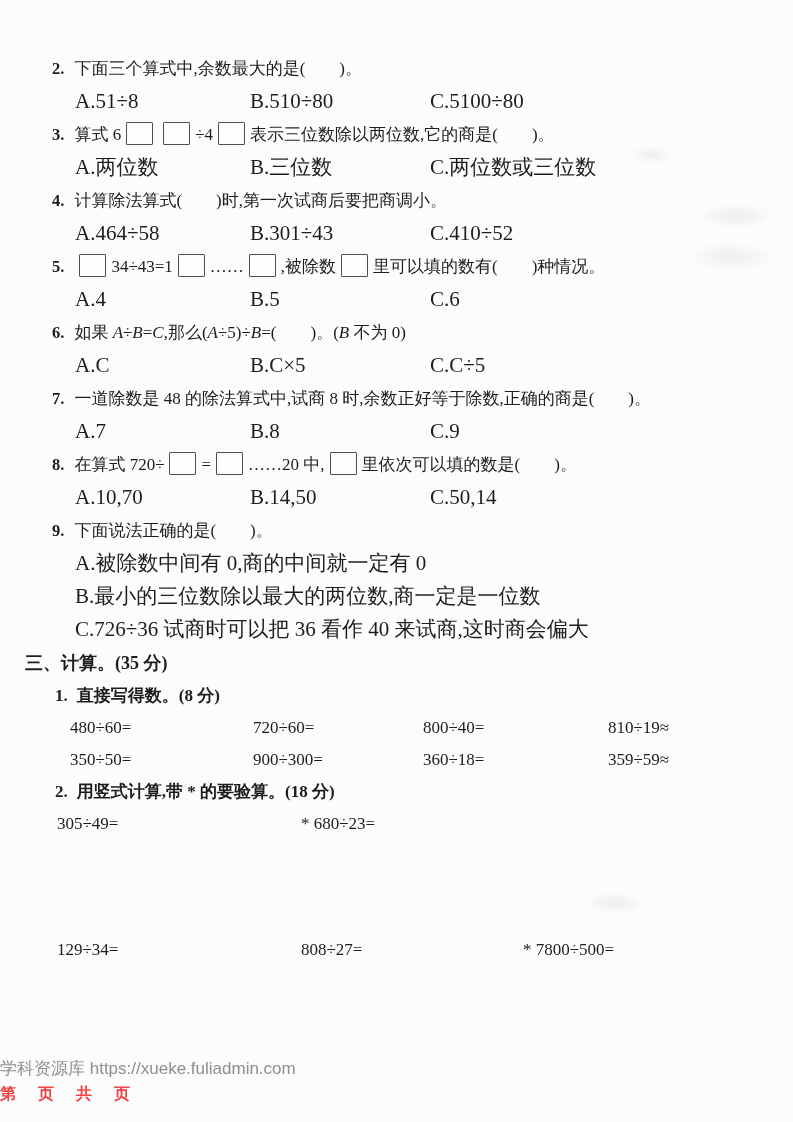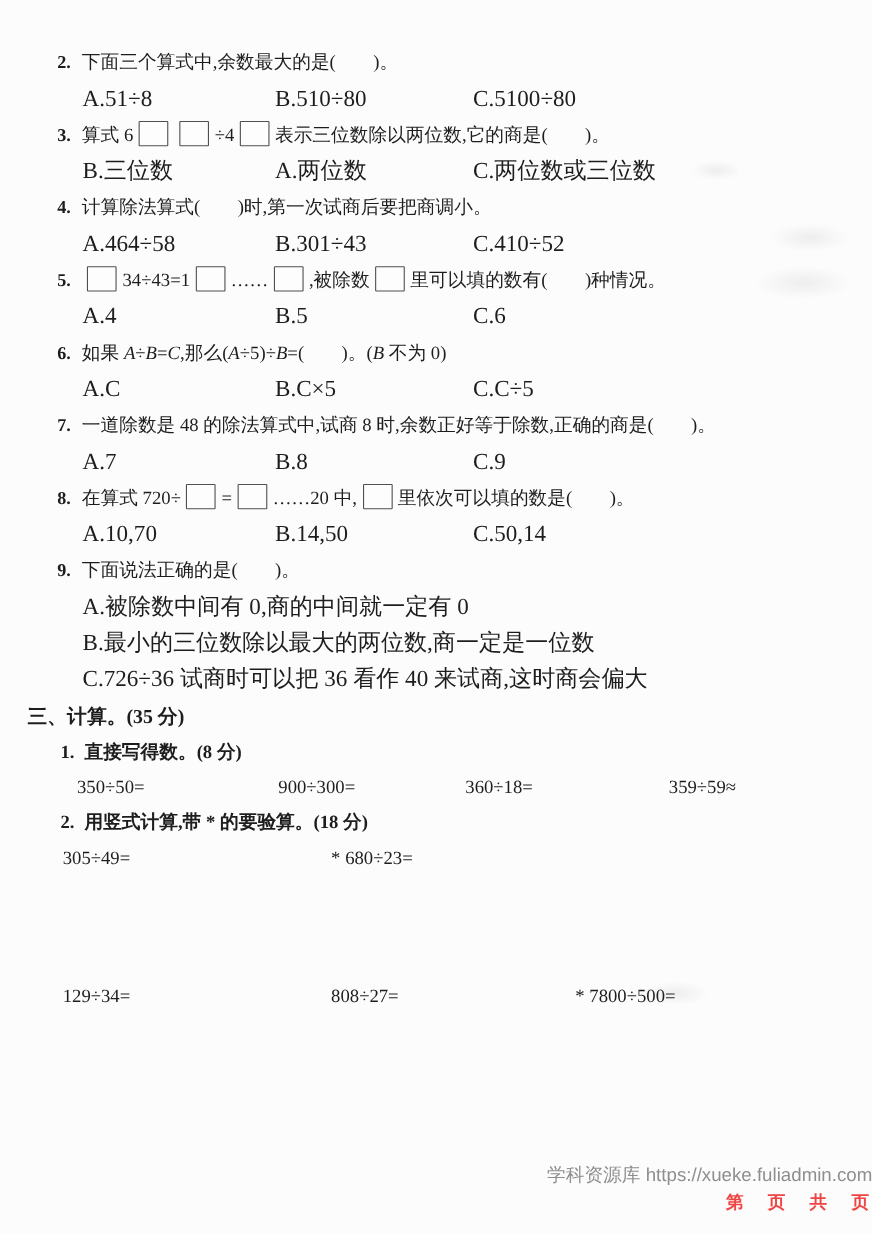--- a/index.html
+++ b/index.html
@@ -3,21 +3,21 @@
 <meta charset="utf-8">
 <style>
   html,body{margin:0;padding:0;background:#e9e9e9;}
   .page{
     width:793px;height:1122px;position:relative;overflow:hidden;
     background:#fcfcfc;
     font-family:"Liberation Serif","DejaVu Serif",serif;
     color:var(--ink,#1d1d1d);
     margin:0 auto;
   }
-  .content{position:absolute;left:25px;top:40px;width:745px;}
+  .content{position:absolute;left:25px;top:52px;width:745px;}
   
   .q .stem{line-height:33px;padding-left:27px;font-size:17px;white-space:nowrap;}
   .qnum{font-weight:bold;padding-right:10px;font-size:16.5px;}
   .stem-text i{font-family:"Liberation Serif","DejaVu Serif",serif;}
   .opts{padding-left:50px;line-height:33px;font-size:21px;}
   .opts.cols{display:grid;grid-template-columns:175px 180px 1fr;}
   .opts.stacked .opt{display:block;white-space:nowrap;}
   .fill-box{
     display:inline-block;width:25px;height:21px;
     border:1.6px solid var(--box-border,#4f4f4f);
@@ -25,21 +25,21 @@
   }
   
   .sec-heading{line-height:34px;font-size:18px;font-weight:bold;white-space:nowrap;}
   .sub-heading{line-height:32px;font-size:17px;font-weight:bold;padding-left:30px;white-space:nowrap;}
   .sub-heading .sub-num{padding-right:9px;}
   .calc-row4{display:grid;grid-template-columns:183px 170px 185px 1fr;padding-left:45px;line-height:32px;font-size:17px;}
   .calc-row3{display:grid;grid-template-columns:244px 222px 1fr;padding-left:32px;line-height:32px;font-size:17px;}
   .calc-row3.second{margin-top:94px;}
   .calc-item{white-space:nowrap;}
   
-  .footer{position:absolute;left:0;width:100%;top:1056px;text-align:right;
+  .footer{position:absolute;left:0;width:100%;top:1056px;text-align:left;
     font-family:"Liberation Sans","DejaVu Sans",sans-serif;}
   .footer .site{color:var(--muted,#8e8e8e);font-size:17px;line-height:25px;}
   .footer .pagination{color:#ef4444;font-size:16px;line-height:25px;letter-spacing:3px;font-weight:bold;}
   
   .artifact{position:absolute;border-radius:50%;pointer-events:none;
     background:radial-gradient(closest-side,rgba(110,110,110,0.10),rgba(110,110,110,0));}
   .a1{left:700px;top:203px;width:72px;height:26px;}
   .a2{left:686px;top:242px;width:88px;height:30px;}
   .a3{left:628px;top:146px;width:46px;height:18px;}
   .a4{left:583px;top:892px;width:62px;height:22px;}
@@ -55,22 +55,22 @@
           <div class="stem"><b class="qnum">2.</b><span class="stem-text"><span>下面三个算式中,余数最大的是(　　)。</span></span></div>
           <div class="opts cols">
             <span class="opt">A.51÷8</span>
             <span class="opt">B.510÷80</span>
             <span class="opt">C.5100÷80</span>
           </div>
         </div>
         <div class="q">
           <div class="stem"><b class="qnum">3.</b><span class="stem-text"><span>算式 6</span><span class="fill-box"></span><span class="fill-box"></span><span>÷4</span><span class="fill-box"></span><span>表示三位数除以两位数,它的商是(　　)。</span></span></div>
           <div class="opts cols">
+            <span class="opt">A.两位数</span>
             <span class="opt">B.三位数</span>
-            <span class="opt">A.两位数</span>
             <span class="opt">C.两位数或三位数</span>
           </div>
         </div>
         <div class="q">
           <div class="stem"><b class="qnum">4.</b><span class="stem-text"><span>计算除法算式(　　)时,第一次试商后要把商调小。</span></span></div>
           <div class="opts cols">
             <span class="opt">A.464÷58</span>
             <span class="opt">B.301÷43</span>
             <span class="opt">C.410÷52</span>
           </div>
@@ -116,20 +116,26 @@
           </div>
         </div>
       </div>
 
     <div class="sec-heading"><span>三、</span><span>计算。</span><span>(35 分)</span></div>
 
     <div class="sub-heading"><span class="sub-num">1.</span><span>直接写得数。(8 分)</span></div>
 
     <div id="sub1rows">
         <div class="calc-row4">
+          <span class="calc-item">480÷60=</span>
+          <span class="calc-item">720÷60=</span>
+          <span class="calc-item">800÷40=</span>
+          <span class="calc-item">810÷19≈</span>
+        </div>
+        <div class="calc-row4">
           <span class="calc-item">350÷50=</span>
           <span class="calc-item">900÷300=</span>
           <span class="calc-item">360÷18=</span>
           <span class="calc-item">359÷59≈</span>
         </div>
       </div>
 
     <div class="sub-heading"><span class="sub-num">2.</span><span>用竖式计算,带 * 的要验算。(18 分)</span></div>
 
     <div id="sub2row1" class="calc-row3">

